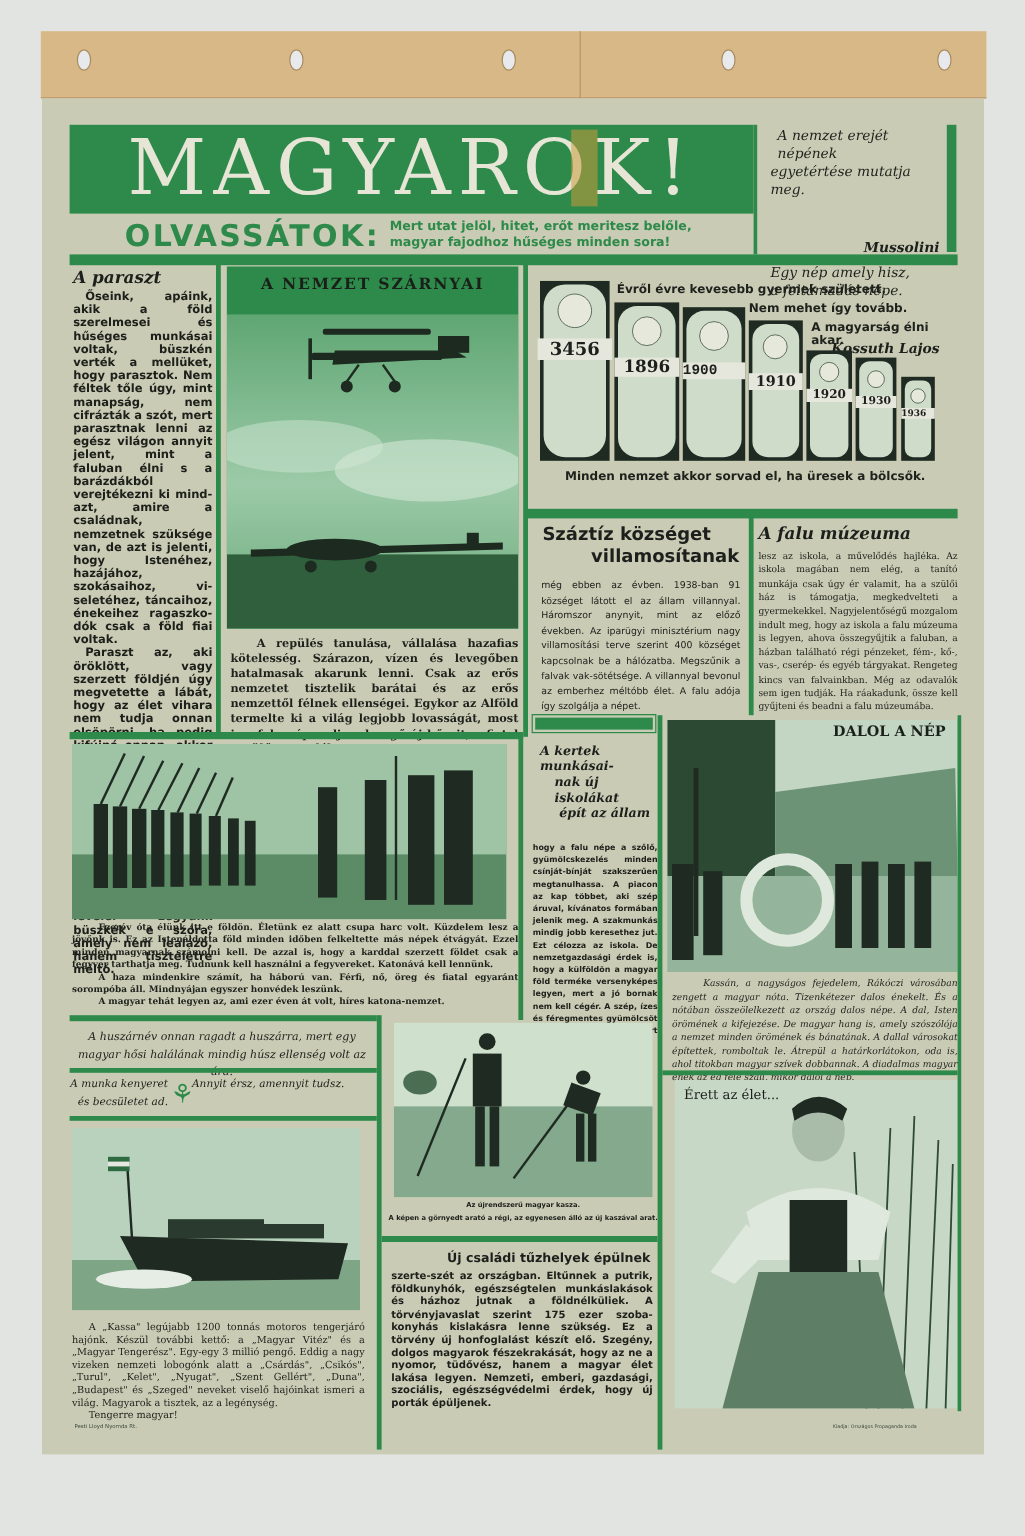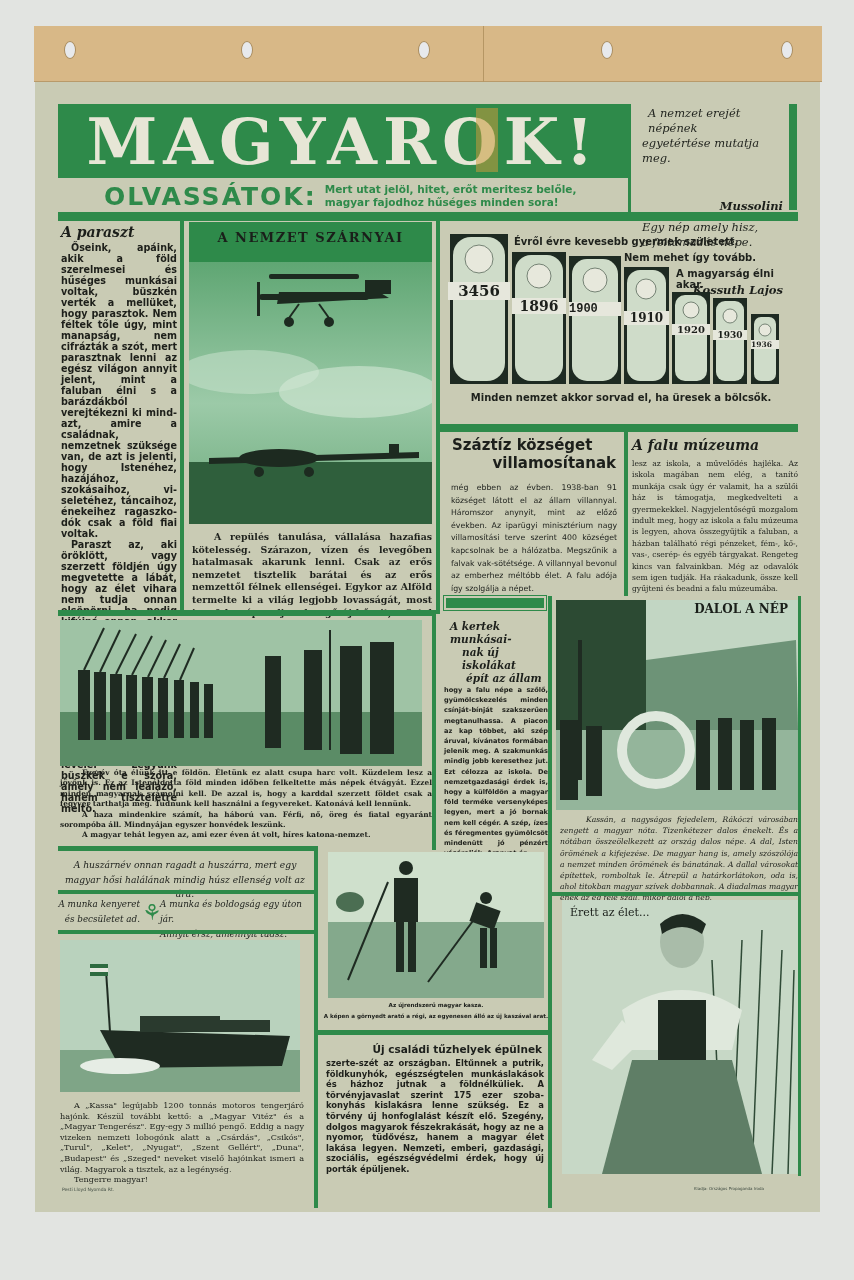--- a/index.html
+++ b/index.html
@@ -8,21 +8,21 @@
   .abs { position: absolute; }
   .backing { left: 0; top: 0; width: 854px; height: 1280px; background: #e2e4e1; }
   .strip { left: 34px; top: 26px; width: 788px; height: 56px; background: #d8b887; border-bottom: 1px solid #b89a6a; }
   .strip-seam { left: 483px; top: 26px; width: 1px; height: 56px; background: #b59664; }
   .hole { width: 12px; height: 18px; border-radius: 50%; background: #e7e9ec; border: 1px solid #a98c5e; top: 41px; }
   .paper { left: 35px; top: 82px; width: 785px; height: 1130px; background: #c9cbb4; }
   .rule { background: #2e8a4a; }
 
   
   .masthead { left: 58px; top: 104px; width: 570px; height: 74px; background: #2e8a4a; display: flex; align-items: center; justify-content: center; }
-  .masthead-title { font-family: "DejaVu Serif", serif; font-weight: bold; font-size: 64px; letter-spacing: 6px; color: #e7e6d6; }
+  .masthead-title { font-family: "DejaVu Serif", serif; font-weight: normal; font-size: 64px; letter-spacing: 6px; color: #e7e6d6; }
   .subhead { left: 58px; top: 178px; width: 570px; height: 36px; display: flex; align-items: center; }
   .subhead-big { font-family: "DejaVu Sans", sans-serif; font-weight: bold; font-size: 25px; color: #2e8a4a; letter-spacing: 2px; padding-left: 46px; }
   .subhead-small { font-size: 10.5px; font-weight: bold; color: #2e8a4a; line-height: 13px; margin-left: 8px; }
   .quote-box { left: 632px; top: 104px; width: 165px; height: 106px; border-right: 8px solid #2e8a4a; padding: 2px 6px 0 10px; }
   .quote { font-family: "DejaVu Serif", serif; font-style: italic; font-size: 11.5px; line-height: 15px; color: #1e211c; }
   .quote-author { text-align: right; font-family: "DejaVu Serif", serif; font-style: italic; font-weight: bold; font-size: 11.5px; line-height: 16px; margin-top: 32px; }
 
   
   .col-text { font-weight: bold; font-size: 9.6px; line-height: 11px; text-align: justify; color: #1d1f1a; }
   .serif-text { font-family: "DejaVu Serif", serif; font-size: 9px; line-height: 12px; text-align: justify; color: #1e211c; }
@@ -203,21 +203,21 @@
 <div class="abs" style="left:60px;top:768px;width:372px">
   <p class="serif-text" style="font-size:7.4px;line-height:10.4px;font-weight:bold;text-indent:22px">Ezerév óta élünk itt e földön. Életünk ez alatt csupa harc volt. Küzdelem lesz a jövőnk is. Ez az Istenáldotta föld minden időben felkeltette más népek étvágyát. Ezzel minden magyarnak számolni kell. De azzal is, hogy a karddal szerzett földet csak a fegyver tarthatja meg. Tudnunk kell használni a fegyvereket. Katonává kell lennünk.</p>
   <p class="serif-text" style="font-size:7.4px;line-height:10.4px;font-weight:bold;text-indent:22px">A haza mindenkire számít, ha háború van. Férfi, nő, öreg és fiatal egyaránt sorompóba áll. Mind­nyájan egyszer honvédek leszünk.</p>
   <p class="serif-text" style="font-size:7.4px;line-height:10.4px;font-weight:bold;text-indent:22px">A magyar tehát legyen az, ami ezer éven át volt, híres katona-nemzet.</p>
 </div>
 <div class="abs rule" style="left:432px;top:614px;width:4px;height:236px"></div>
 
 <div class="abs" style="left:444px;top:620px;width:104px;height:222px">
   <div class="h-italic" style="font-size:10.5px;line-height:13px;padding-left:6px">A kertek munkásai-</div>
   <div class="h-italic" style="font-size:10.5px;line-height:13px;padding-left:18px">nak új iskolákat</div>
-  <div class="h-italic" style="font-size:10.5px;line-height:13px;padding-left:22px;margin-bottom:0">épít az állam</div>
+  <div class="h-italic" style="font-size:10.5px;line-height:13px;padding-left:22px;margin-bottom:16px">épít az állam</div>
   <p class="col-text" style="font-size:6.6px;line-height:10.2px">hogy a falu népe a szőlő, gyümölcskezelés minden csínját-bínját szakszerűen megtanulhassa. A piacon az kap többet, aki szép áruval, kívánatos formá­ban jelenik meg. A szak­munkás mindig jobb kere­sethez jut. Ezt célozza az iskola. De nemzetgazdasági érdek is, hogy a külföldön a magyar föld terméke versenyképes legyen, mert a jó bornak nem kell cégér. A szép, ízes és féregmen­tes gyümölcsöt mindenütt jó pénzért vásárolják. Aranyat ér.</p>
 </div>
 <div class="abs rule" style="left:548px;top:596px;width:4px;height:612px"></div>
 
 <div class="abs photo" style="left:556px;top:600px;width:242px;height:210px;background:#8db596">
   <svg width="242" height="210" viewBox="0 0 242 210">
     <rect width="242" height="210" fill="#c2d6c3"></rect>
     <rect x="0" y="0" width="90" height="130" fill="#2c4a33"></rect>
     <path d="M90 60 L240 40 L242 130 L90 130 Z" fill="#6d9377"></path>
     <rect y="130" width="242" height="80" fill="#94b59b"></rect>
@@ -239,21 +239,20 @@
 
 <div class="abs rule" style="left:58px;top:846px;width:256px;height:5px"></div>
 <div class="abs" style="left:60px;top:858px;width:250px;text-align:center;font-family:'DejaVu Serif',serif;font-style:italic;font-size:9.2px;line-height:14.5px">A huszárnév onnan ragadt a huszárra, mert egy magyar hősi halálának mindig húsz ellenség volt az ára.</div>
 <div class="abs rule" style="left:58px;top:890px;width:256px;height:4px"></div>
 <div class="abs" style="left:58px;top:897px;width:82px;text-align:right;font-family:'DejaVu Serif',serif;font-style:italic;font-size:8.8px;line-height:15px">
   <div>A munka kenyeret</div>
   <div>és becsületet ad.</div>
 </div>
 <div class="abs" style="left:142px;top:896px;width:16px;height:34px;color:#2e8a4a;font-size:22px;line-height:34px;text-align:center">⚘</div>
 <div class="abs" style="left:160px;top:897px;width:156px;font-family:'DejaVu Serif',serif;font-style:italic;font-size:8.8px;line-height:15px">
-  <div>A munka és boldogság egy úton jár.</div>
   <div>Annyit érsz, amennyit tudsz.</div>
 </div>
 <div class="abs rule" style="left:58px;top:930px;width:256px;height:4px"></div>
 <div class="abs rule" style="left:314px;top:846px;width:4px;height:362px"></div>
 
 <div class="abs photo" style="left:328px;top:852px;width:216px;height:146px">
   <svg width="216" height="146" viewBox="0 0 216 146">
     <rect width="216" height="146" fill="#cfe0cc"></rect>
     <rect y="70" width="216" height="76" fill="#84a98c"></rect>
     <g fill="#1f2b22">

